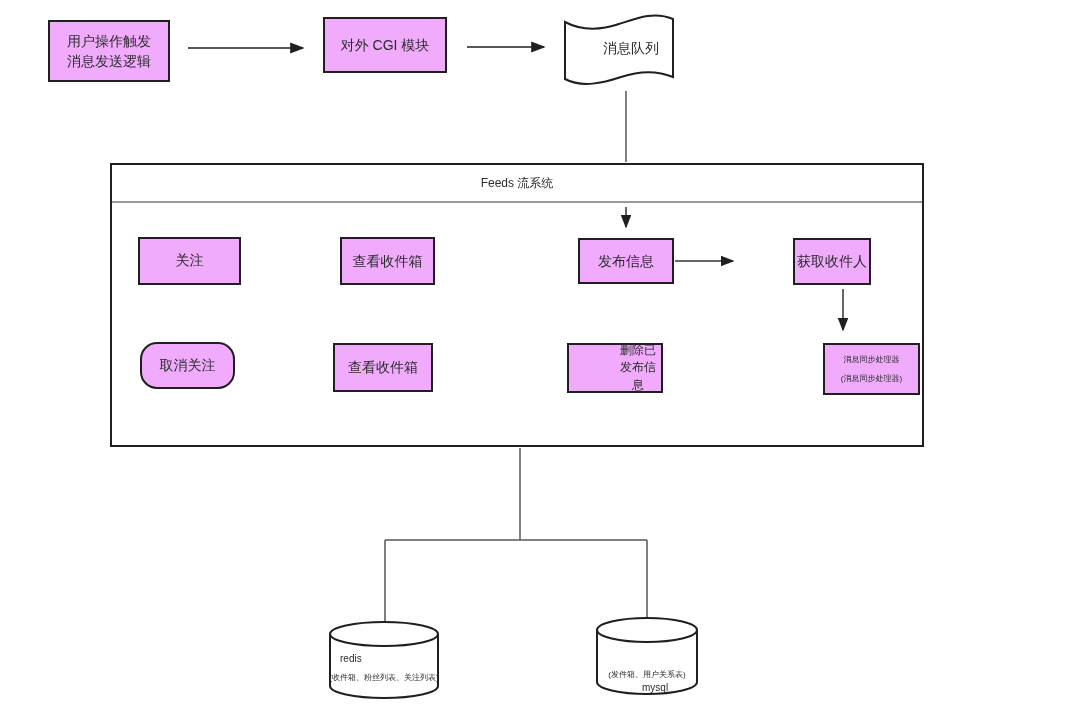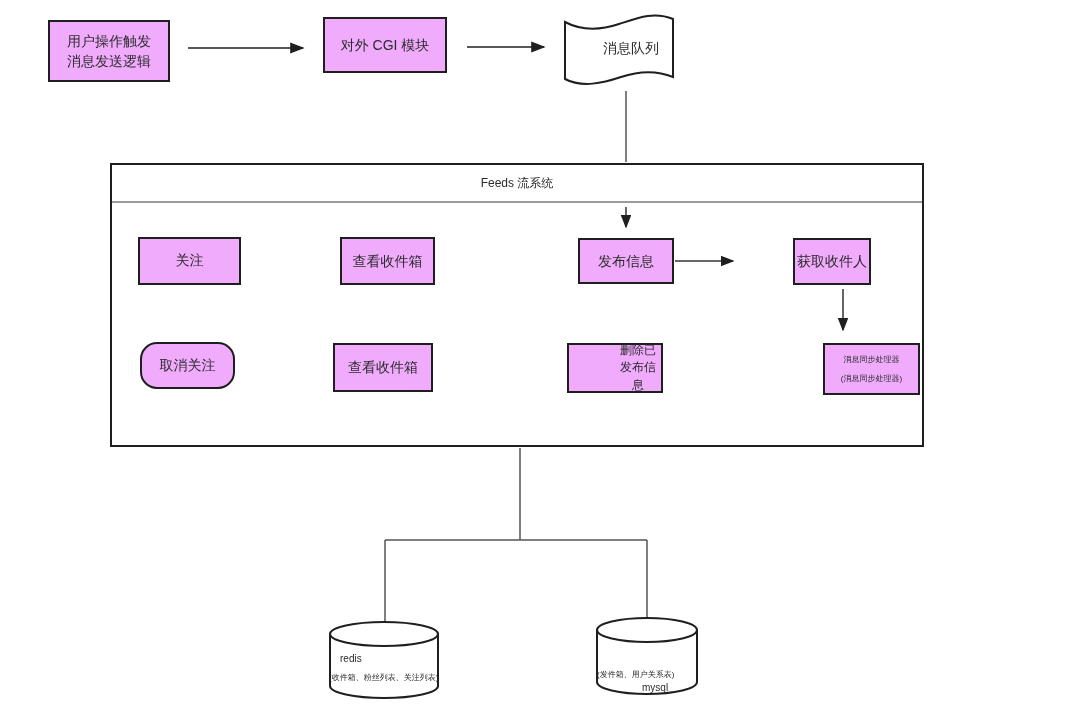--- a/index.html
+++ b/index.html
@@ -28,21 +28,21 @@
     position:absolute;left:112px;top:201px;width:810px;height:0;
     border-top:2px solid #9a9a9a;z-index:2;
   }
   .small-text{font-size:12px;}
   .tiny-text{font-size:8px;line-height:2.4;}
   .shape-label{
     position:absolute;display:flex;align-items:center;justify-content:center;
     text-align:center;z-index:3;margin-left:12px;
   }
   .cyl-name{position:absolute;font-size:10px;z-index:3;}
-  .cyl-detail{position:absolute;font-size:8px;white-space:nowrap;text-align:left;z-index:3;}
+  .cyl-detail{position:absolute;font-size:8px;white-space:nowrap;text-align:center;z-index:3;}
   svg{position:absolute;left:0;top:0;z-index:0;}
 </style>
 </head>
 <body>
 
 <svg class="layer" width="1080" height="714" viewBox="0 0 1080 714">
   <defs>
     <marker id="arrow" markerWidth="9" markerHeight="8" refX="8" refY="3.5" orient="auto">
       <path d="M0,0 L9,3.5 L0,7 Z" fill="#1f1f1f"></path>
     </marker>

